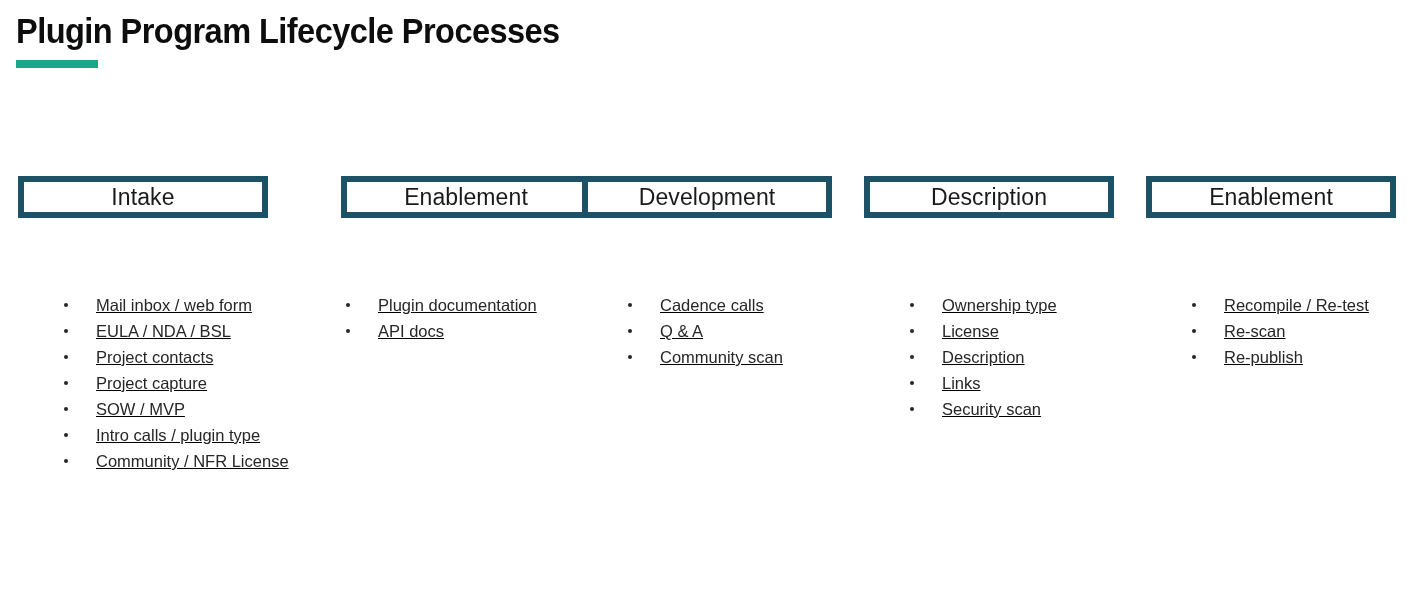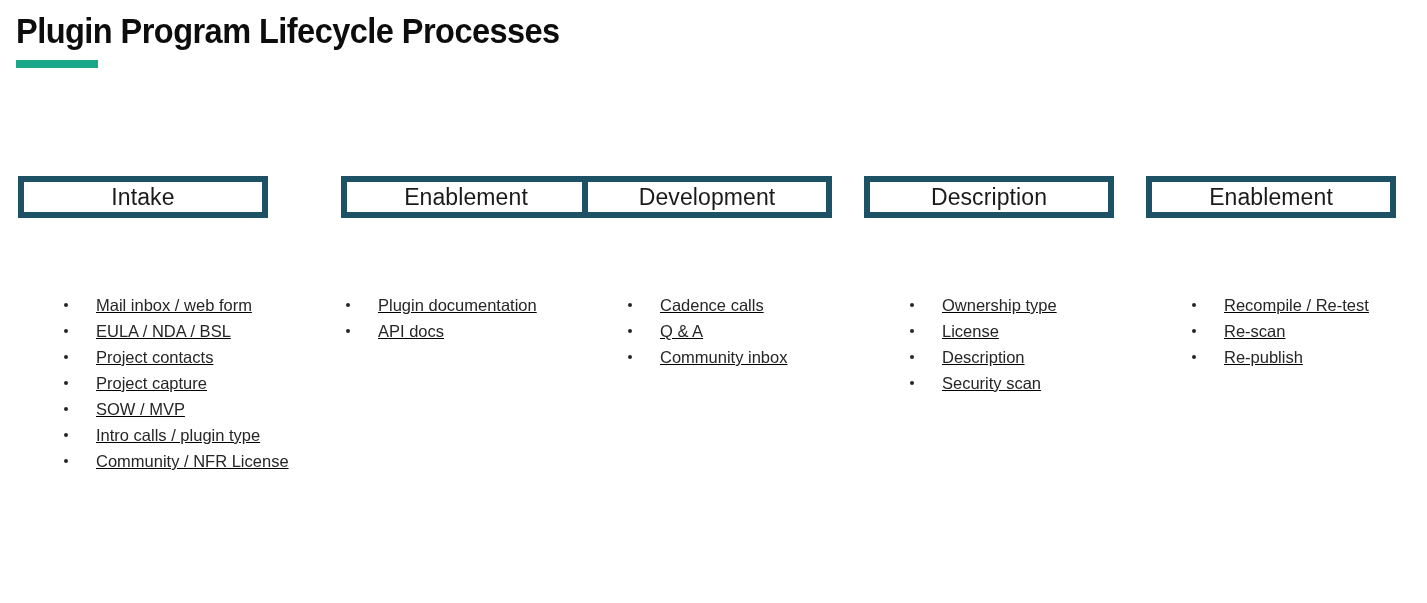--- a/index.html
+++ b/index.html
@@ -173,21 +173,21 @@
       <li class="bullet-item">
         <span class="bullet-dot"></span>
         <span>Cadence calls</span>
       </li>
       <li class="bullet-item">
         <span class="bullet-dot"></span>
         <span>Q &amp; A</span>
       </li>
       <li class="bullet-item">
         <span class="bullet-dot"></span>
-        <span>Community inbox</span>
+        <span>Community scan</span>
       </li>
     </ul>
   </div>
 
   <div class="column col-3">
     <div class="phase-box">
       <span class="phase-label">Description</span>
     </div>
     <ul class="bullet-list">
       <li class="bullet-item">
@@ -197,20 +197,24 @@
       <li class="bullet-item">
         <span class="bullet-dot"></span>
         <span>License</span>
       </li>
       <li class="bullet-item">
         <span class="bullet-dot"></span>
         <span>Description</span>
       </li>
       <li class="bullet-item">
         <span class="bullet-dot"></span>
+        <span>Links</span>
+      </li>
+      <li class="bullet-item">
+        <span class="bullet-dot"></span>
         <span>Security scan</span>
       </li>
     </ul>
   </div>
 
   <div class="column col-4">
     <div class="phase-box">
       <span class="phase-label">Enablement</span>
     </div>
     <ul class="bullet-list">

